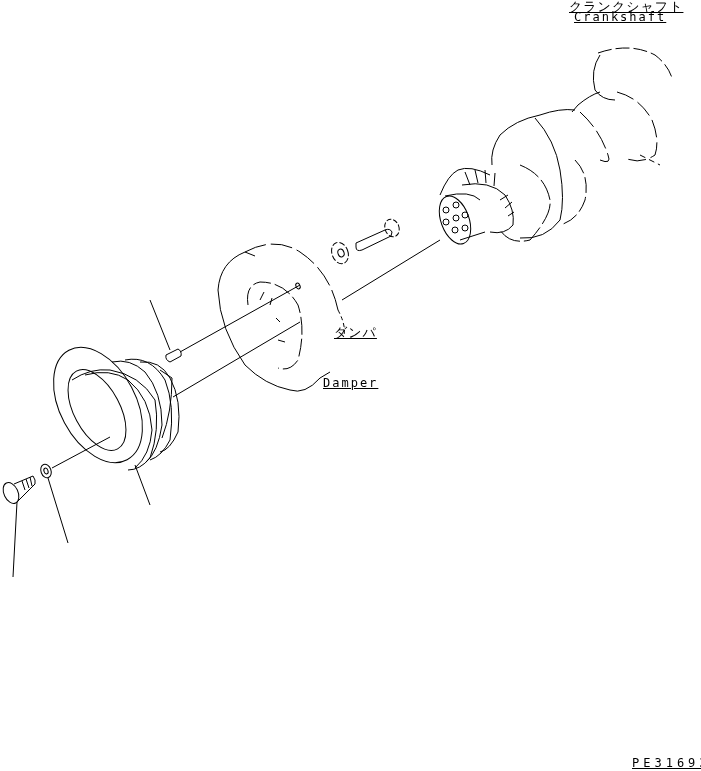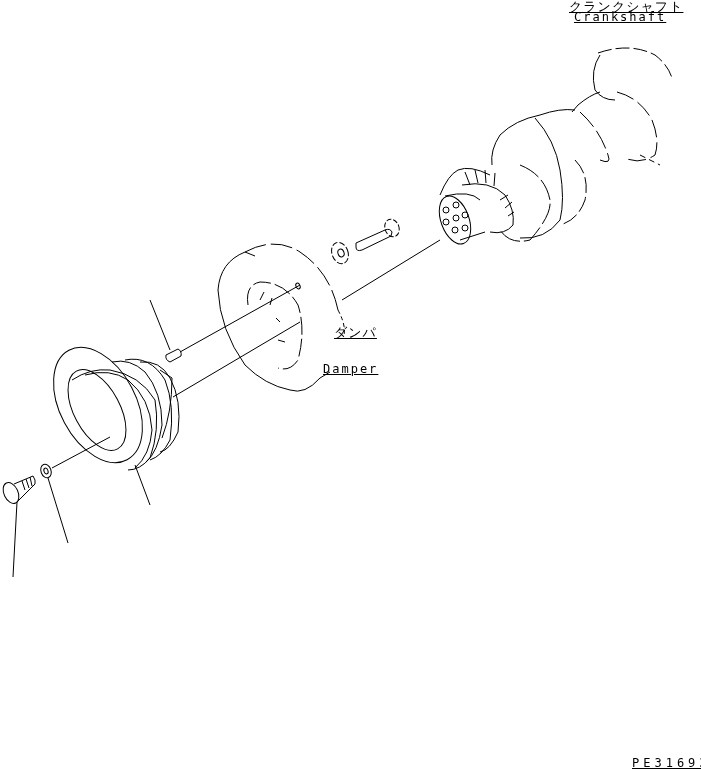--- a/index.html
+++ b/index.html
@@ -107,14 +107,14 @@
     <line x1="48" y1="478" x2="68" y2="543"></line>
     <line x1="17" y1="502" x2="13" y2="577"></line>
     <line x1="320" y1="378" x2="330" y2="372"></line>
   </g>
 </svg>
 </div>
 
 <div class="lbl jp" style="left:569px; top:0px;">クランクシャフト</div>
 <div class="lbl" style="left:574px; top:10px;">Crankshaft</div>
 <div class="lbl jp" style="left:334px; top:326px;">ダンパ</div>
-<div class="lbl" style="left:323px; top:362px;text-align:center;">Damper</div>
+<div class="lbl" style="left:323px; top:376px;text-align:center;">Damper</div>
 <div class="lbl" style="left:632px; top:756px; letter-spacing:4px;">PE31693</div>
 
 </body></html>

